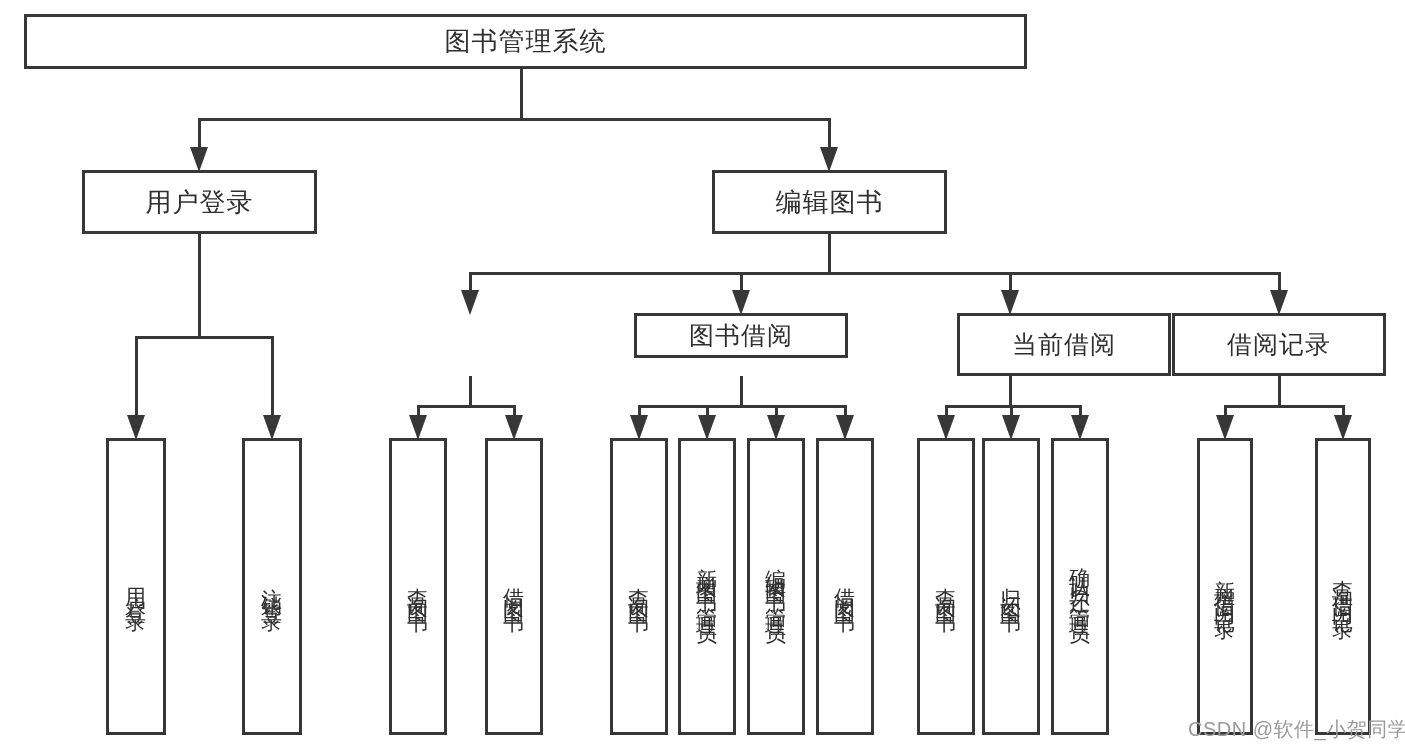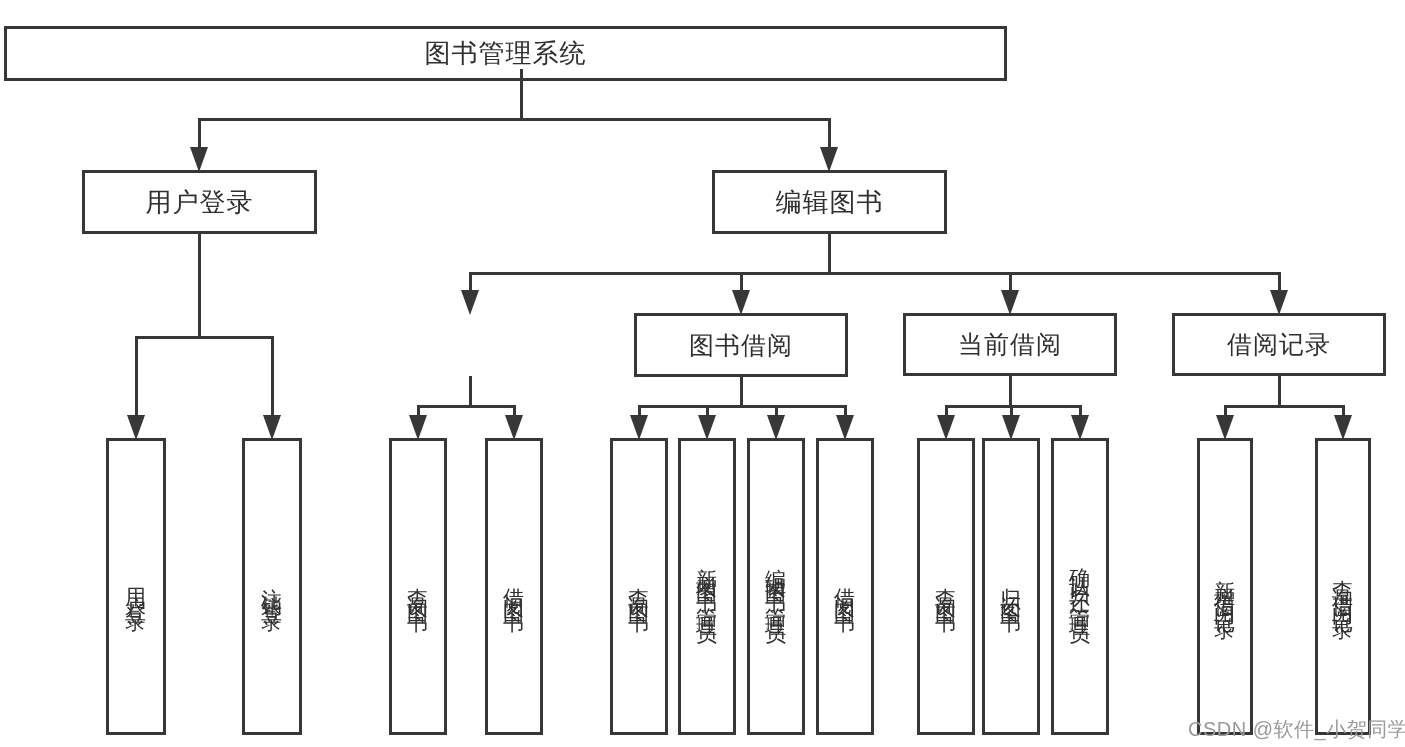--- a/index.html
+++ b/index.html
@@ -30,30 +30,30 @@
   .watermark {
     position:absolute; left:1188px; top:716px; z-index:6;
     font-size:20px; color:#9a9a9a; letter-spacing:0.5px; white-space:nowrap;
   }
 </style>
 </head>
 <body>
 
 <div class="stage">
 
-  <div class="box" style="left:4px; top:14px; width:1003px; height:55px;margin-top:12px;">图书管理系统</div>
+  <div class="box" style="left:24px; top:14px; width:1003px; height:55px;">图书管理系统</div>
 
   <div class="box" style="left:82px; top:170px; width:235px; height:64px;">用户登录</div>
 
   <div class="box" style="left:712px; top:170px; width:235px; height:64px;">编辑图书</div>
 
 
-  <div class="box lvl2" style="left:634px; top:313px; width:214px; height:64px;">图书借阅</div>
+  <div class="box lvl2" style="left:634px; top:313px; width:214px; height:45px;">图书借阅</div>
 
-  <div class="box lvl2" style="left:903px; top:313px; width:214px; height:63px;">当前借阅</div>
+  <div class="box lvl2" style="left:957px; top:313px; width:214px; height:63px;">当前借阅</div>
 
   <div class="box lvl2" style="left:1172px; top:313px; width:214px; height:63px;">借阅记录</div>
 
   <div class="box leaf" style="left:106px; top:438px; width:60px; height:297px;">用户登录</div>
 
   <div class="box leaf" style="left:242px; top:438px; width:60px; height:297px;">注销登录</div>
 
   <div class="box leaf" style="left:389px; top:438px; width:58px; height:297px;">查询图书</div>
 
   <div class="box leaf" style="left:485px; top:438px; width:58px; height:297px;">借阅图书</div>

